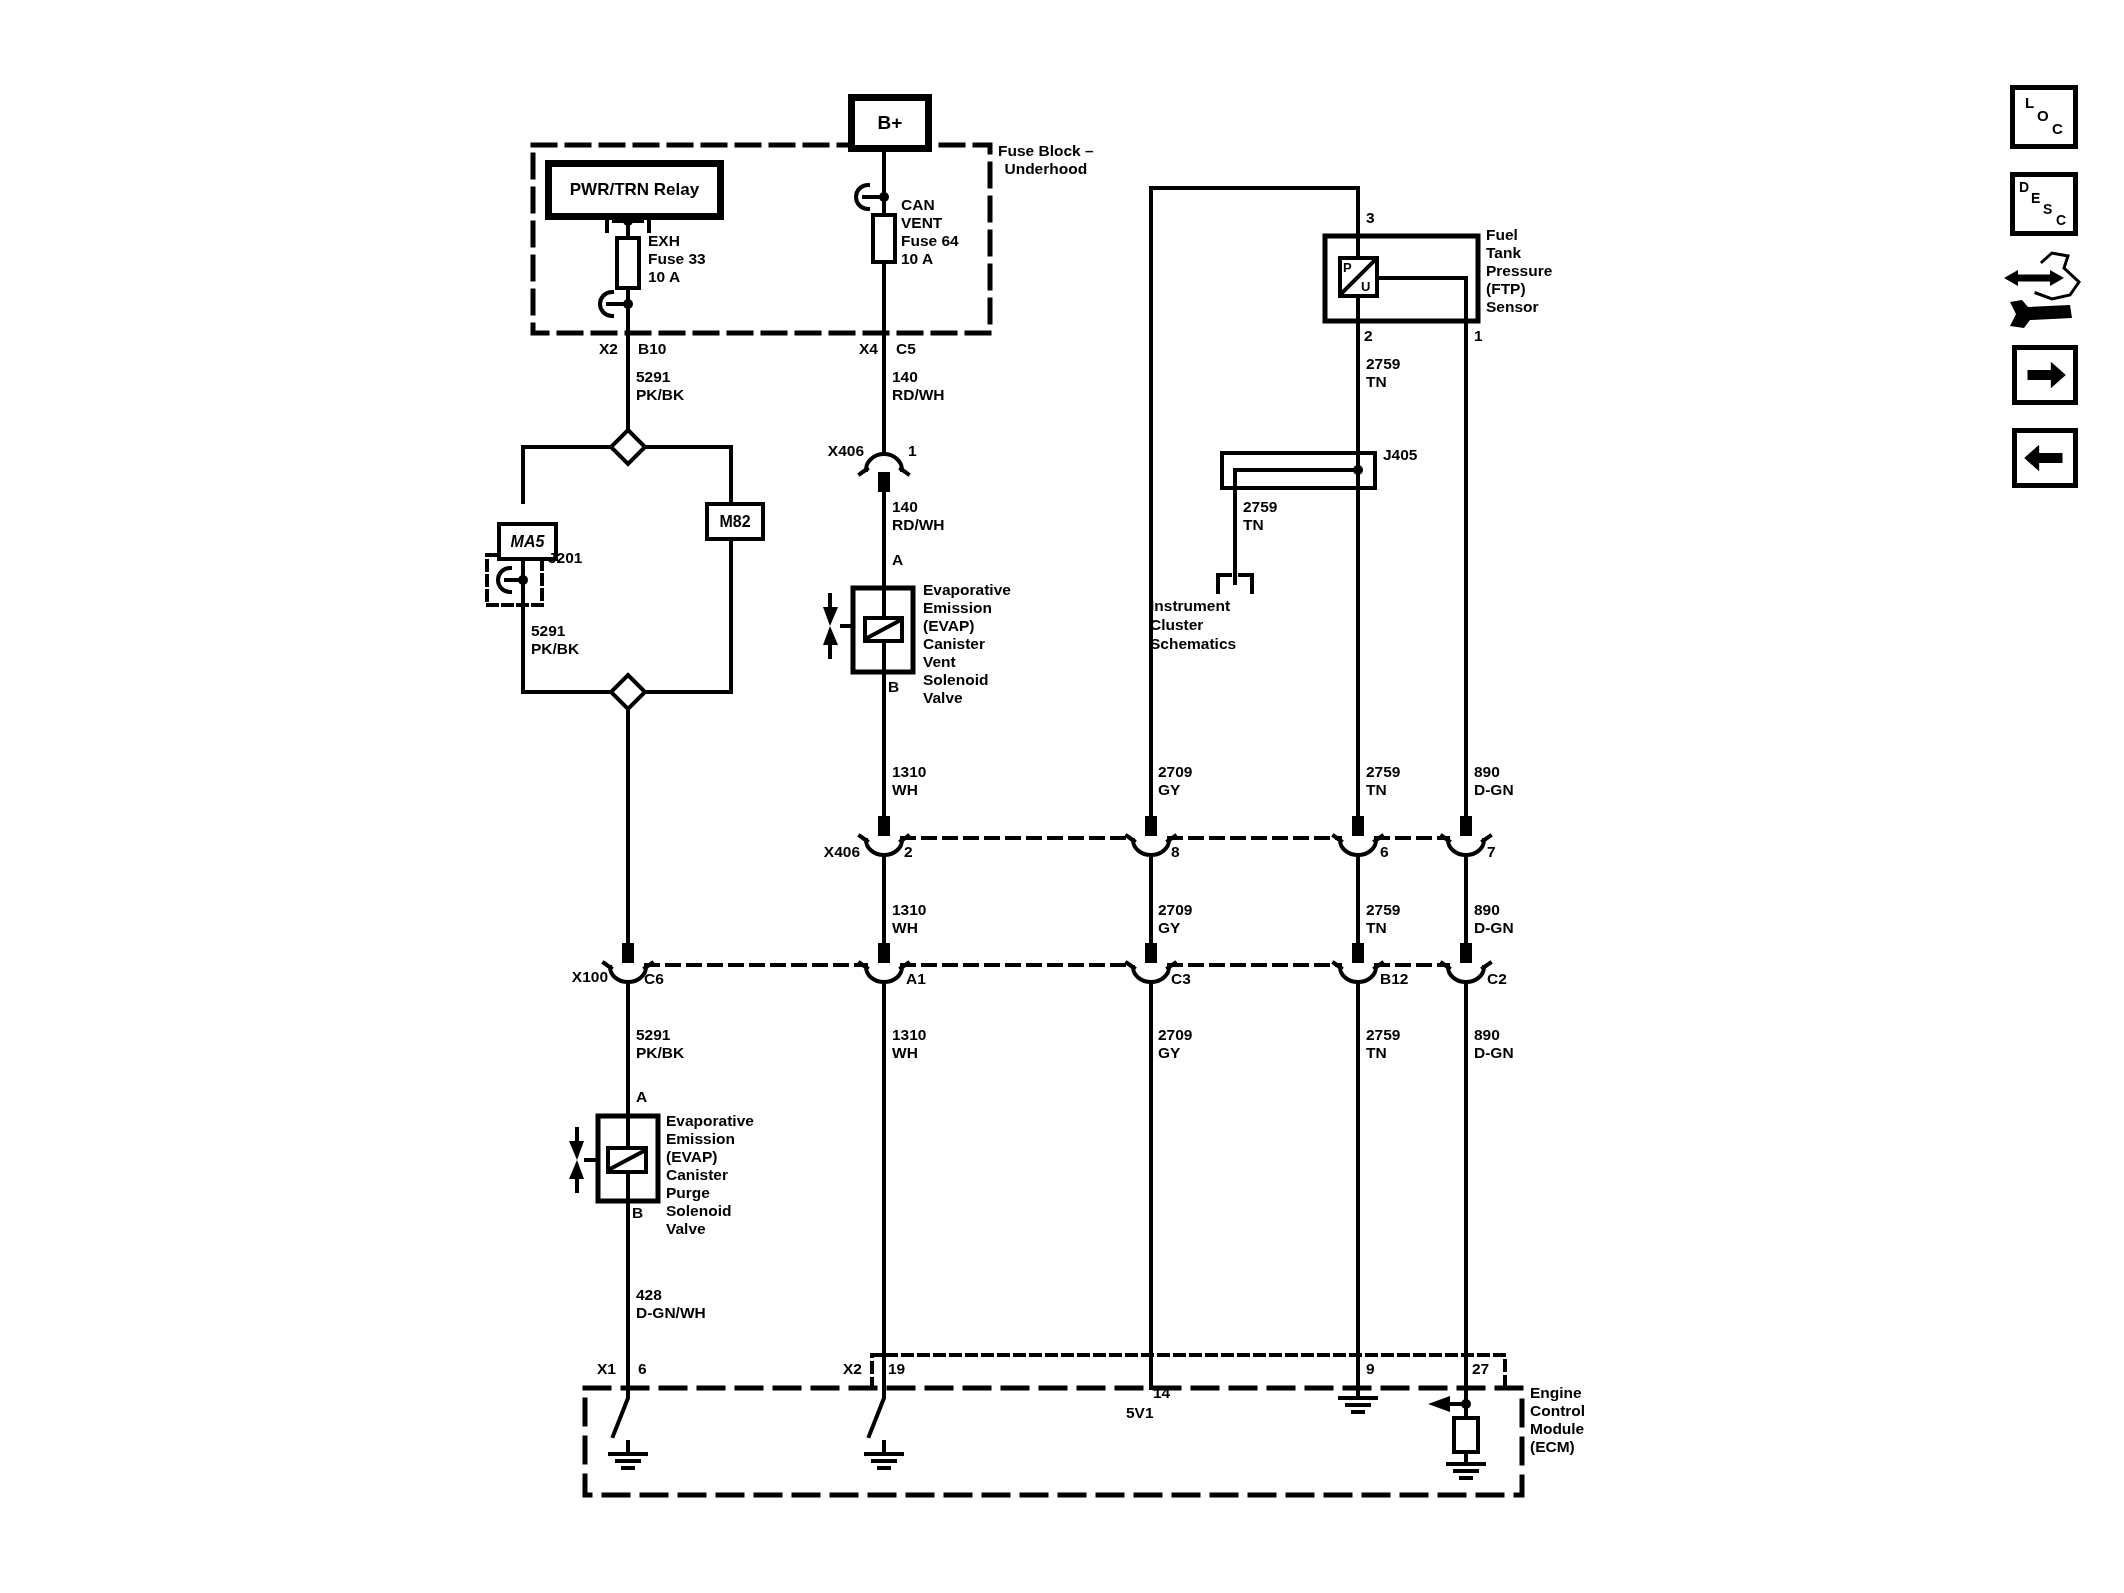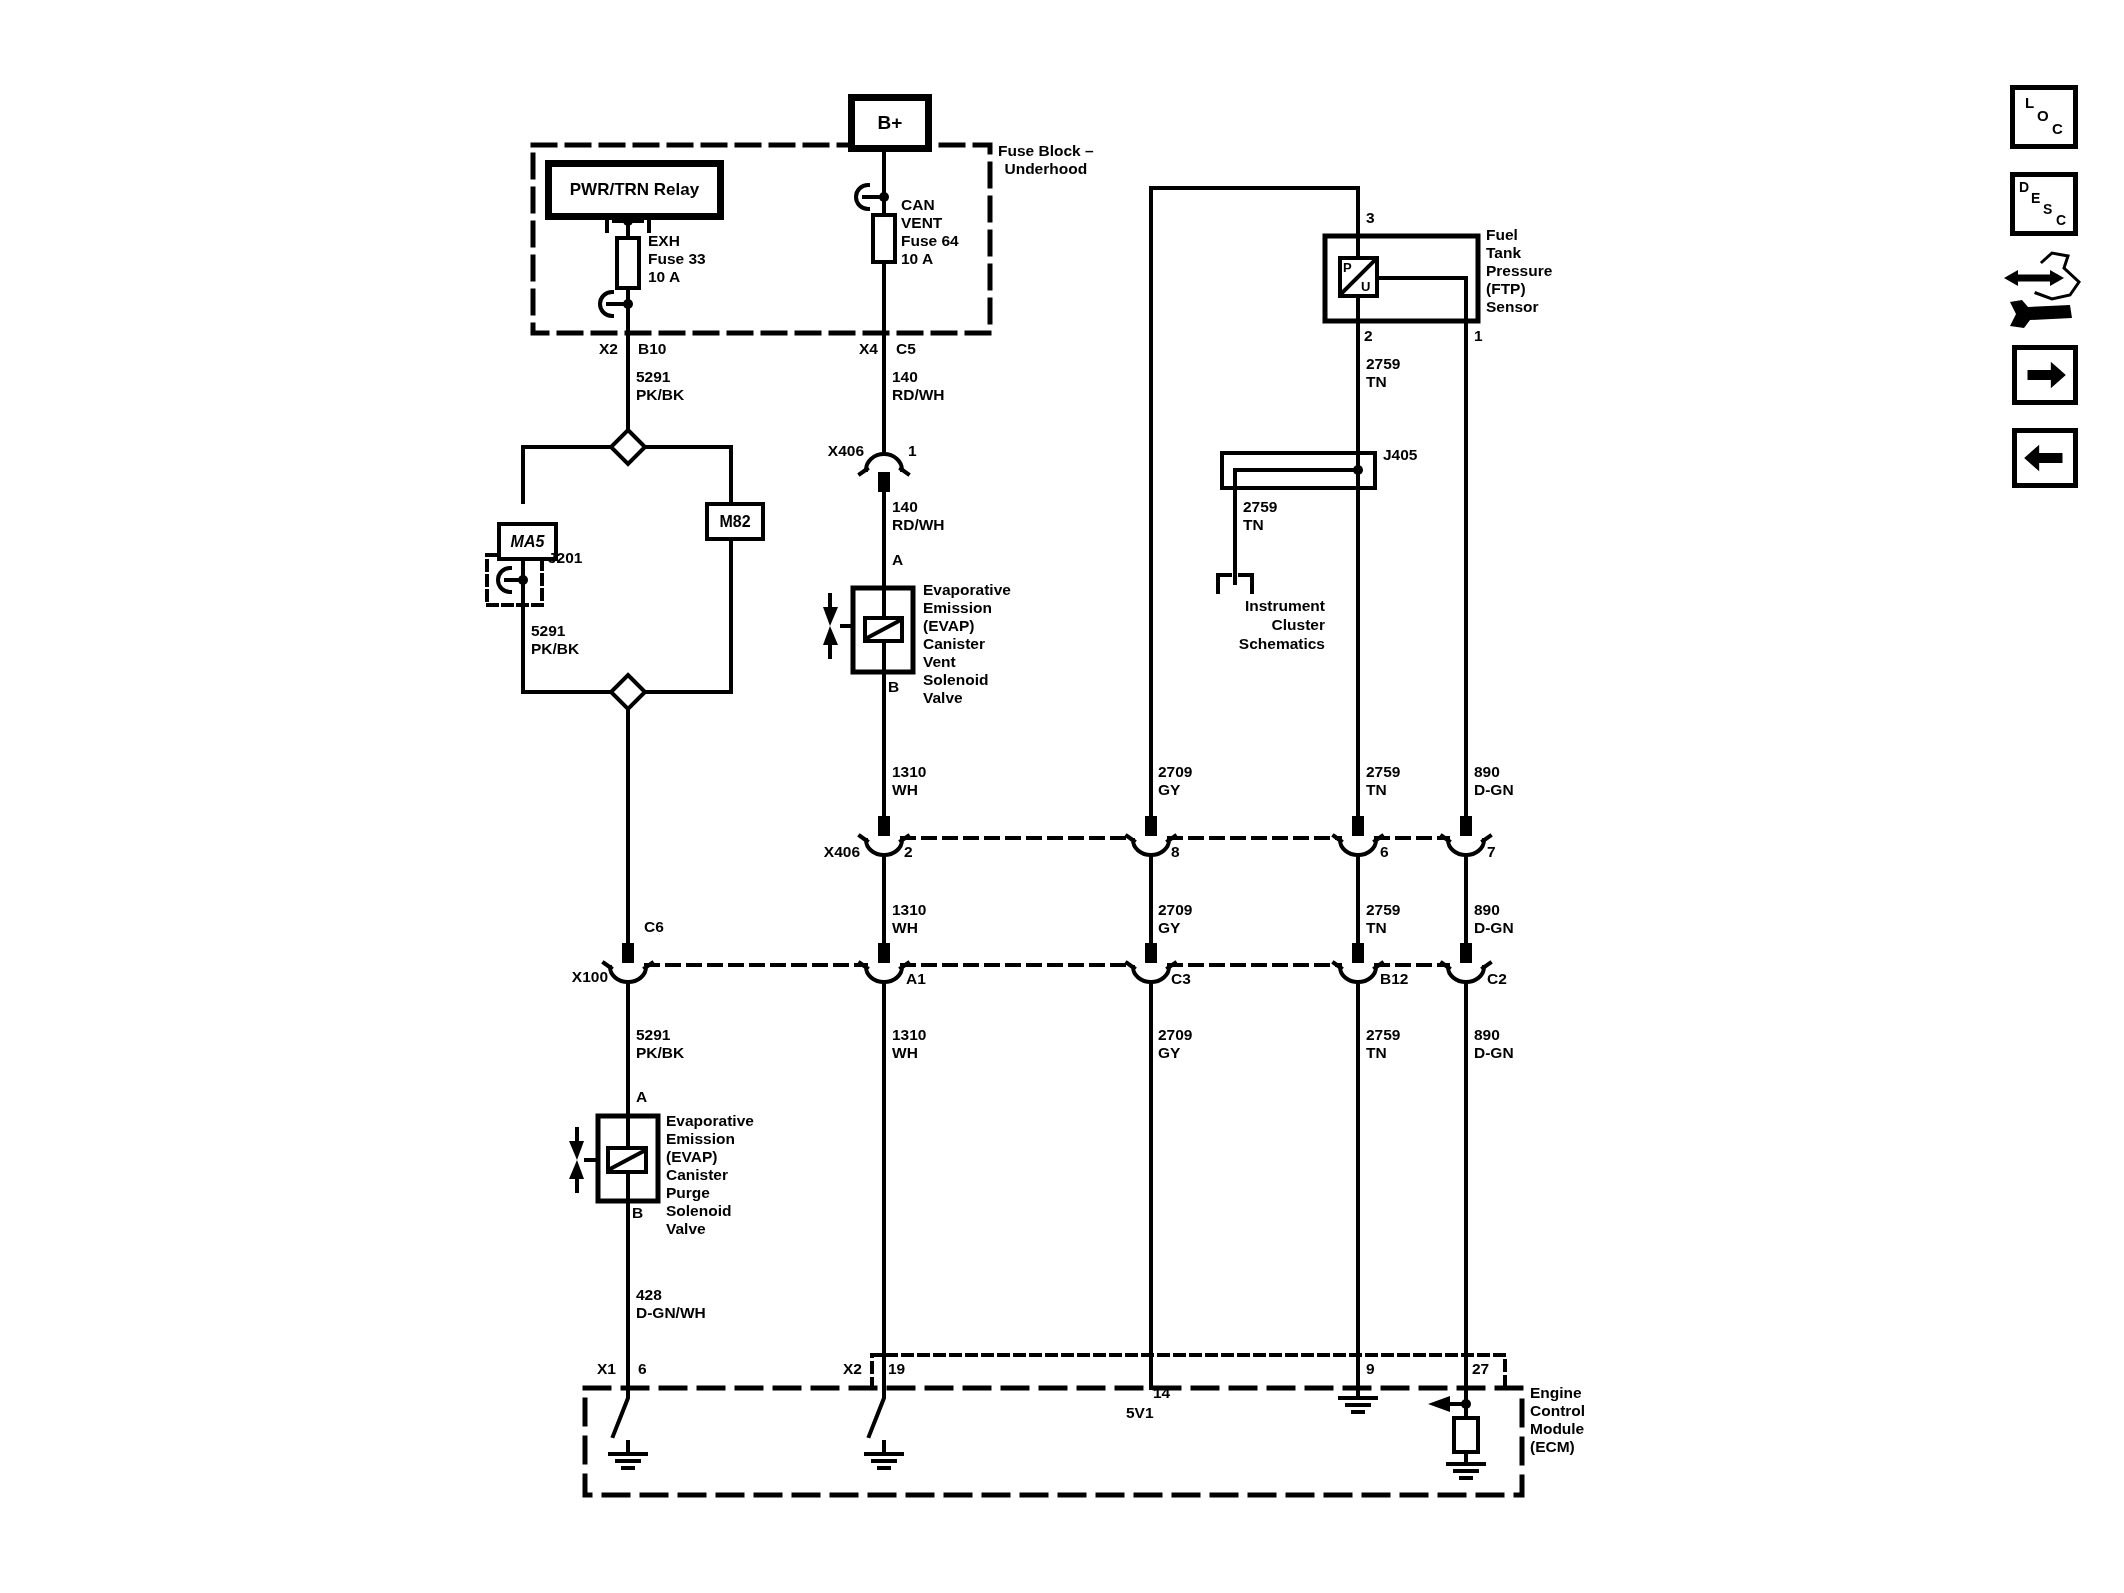--- a/index.html
+++ b/index.html
@@ -2,21 +2,21 @@
 <html><head>
 <meta charset="utf-8">
 <style>
   html,body{margin:0;padding:0;background:#fff;}
   #page{position:relative;width:2124px;height:1593px;background:#fff;overflow:hidden;
         font-family:"Liberation Sans", sans-serif;color:#000;}
   #wiring-svg{position:absolute;left:0;top:0;}
   .lbl{position:absolute;font:bold 15.5px/18px "Liberation Sans", sans-serif;
        white-space:pre-line;color:#000;letter-spacing:0;}
   .lbl.r{text-align:right;}
-  .lbl.c{text-align:right;}
+  .lbl.c{text-align:left;}
   .lbl.sm{font-size:13px;line-height:13px;}
   .box{position:absolute;display:flex;align-items:center;justify-content:center;
        background:#fff;border:4px solid #000;font:bold 16px "Liberation Sans", sans-serif;}
   .box.thick{border-width:7px;}
   .iconbox{position:absolute;background:#fff;border:5px solid #000;}
   .iconbox span{position:absolute;font:bold 15px "Liberation Sans", sans-serif;}
 </style>
 </head>
 <body>
 
@@ -290,21 +290,21 @@
 <div class="lbl" style="left:892px;top:901px;">1310
 WH</div>
 <div class="lbl" style="left:1158px;top:901px;">2709
 GY</div>
 <div class="lbl" style="left:1366px;top:901px;">2759
 TN</div>
 <div class="lbl" style="left:1474px;top:901px;">890
 D-GN</div>
 
 <div class="lbl r" style="left:558px;top:968px;width:50px;">X100</div>
-<div class="lbl" style="left:644px;top:918px;">C6</div>
+<div class="lbl" style="left:644px;top:970px;">C6</div>
 <div class="lbl" style="left:906px;top:970px;">A1</div>
 <div class="lbl" style="left:1171px;top:970px;">C3</div>
 <div class="lbl" style="left:1380px;top:970px;">B12</div>
 <div class="lbl" style="left:1487px;top:970px;">C2</div>
 
 <div class="lbl" style="left:636px;top:1026px;">5291
 PK/BK</div>
 <div class="lbl" style="left:892px;top:1026px;">1310
 WH</div>
 <div class="lbl" style="left:1158px;top:1026px;">2709

